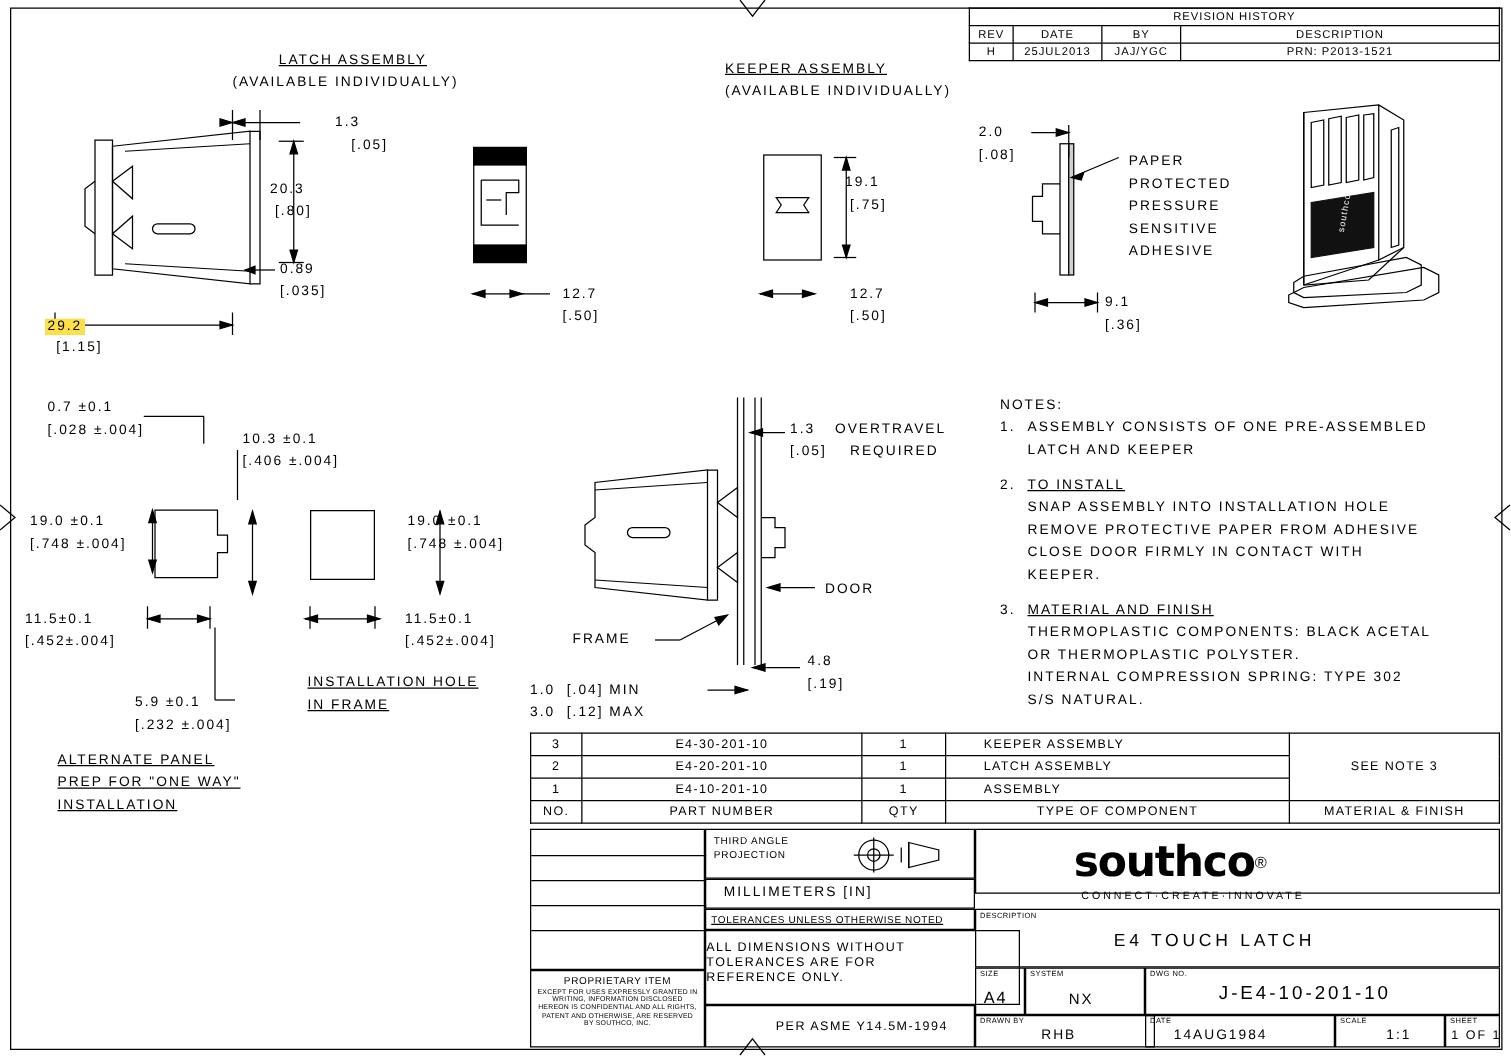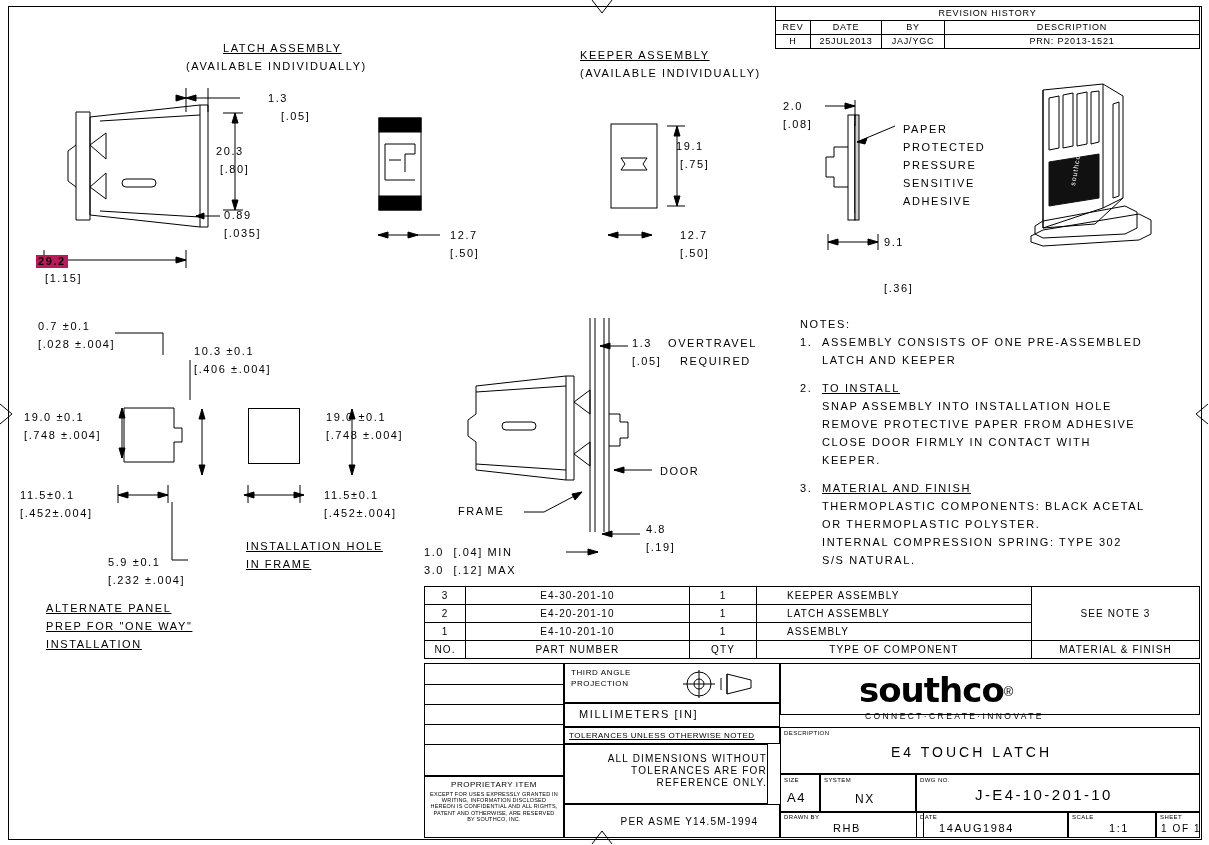--- a/index.html
+++ b/index.html
@@ -136,21 +136,21 @@
 
   <svg class="abs" style="left:36px;top:250px;" width="180" height="20">
     <g stroke="#000" stroke-width="1" fill="#000">
       <line x1="8" y1="10" x2="150" y2="10"></line>
       <path d="M8 10 L18 7 L18 13 Z"></path>
       <path d="M150 10 L140 7 L140 13 Z"></path>
       <line x1="8" y1="0" x2="8" y2="18"></line>
       <line x1="150" y1="0" x2="150" y2="18"></line>
     </g>
   </svg>
-  <div class="abs txt" style="left:36px;top:255px;background:#be185d;padding:0 2px;font-weight:bold;">29.2</div>
+  <div class="abs txt" style="left:36px;top:255px;background:#fde047;padding:0 2px;">29.2</div>
   <div class="abs txt" style="left:45px;top:272px;">[1.15]</div>
 
   <svg class="abs" style="left:375px;top:110px;" width="70" height="110">
     <g fill="none" stroke="#000" stroke-width="1">
       <rect x="4" y="8" width="42" height="92"></rect>
       <rect x="4" y="8" width="42" height="14" fill="#000"></rect>
       <rect x="4" y="86" width="42" height="14" fill="#000"></rect>
       <path d="M10 34 L40 34 L40 44 L30 44 L30 62"></path>
       <path d="M10 34 L10 70 L40 70"></path>
       <path d="M14 50 L26 50"></path>
@@ -229,21 +229,21 @@
   <svg class="abs" style="left:820px;top:232px;" width="100" height="20">
     <g stroke="#000" stroke-width="1" fill="#000">
       <line x1="8" y1="10" x2="58" y2="10"></line>
       <path d="M8 10 L18 7 L18 13 Z"></path>
       <path d="M58 10 L48 7 L48 13 Z"></path>
       <line x1="8" y1="2" x2="8" y2="18"></line>
       <line x1="58" y1="2" x2="58" y2="18"></line>
     </g>
   </svg>
   <div class="abs txt" style="left:884px;top:236px;">9.1</div>
-  <div class="abs txt" style="left:884px;top:254px;margin-top:28px;">[.36]</div>
+  <div class="abs txt" style="left:884px;top:254px;">[.36]</div>
 
   <svg class="abs" style="left:1025px;top:78px;" width="150" height="180">
     <g fill="none" stroke="#000" stroke-width="1">
       <path d="M18 12 L78 6 L98 18 L98 120 L70 146 L18 150 Z"></path>
       <path d="M18 12 L18 150"></path>
       <path d="M78 6 L78 130 L98 120"></path>
       <path d="M18 150 L78 130"></path>
       <path d="M24 20 L34 18 L34 70 L24 72 Z"></path>
       <path d="M38 17 L48 15 L48 68 L38 70 Z"></path>
       <path d="M52 16 L62 14 L62 66 L52 68 Z"></path>
@@ -497,21 +497,21 @@
     </div>
 
     <div class="tbcell" style="left:140px;top:40px;width:216px;height:24px;">
       <div class="txt" style="position:absolute;left:14px;top:4px;">MILLIMETERS [IN]</div>
     </div>
 
     <div class="tbcell" style="left:140px;top:64px;width:216px;height:17px;">
       <div class="txt xs u" style="position:absolute;left:4px;top:3px;letter-spacing:.5px;">TOLERANCES UNLESS OTHERWISE NOTED</div>
     </div>
 
-    <div class="tbcell" style="left:140px;top:81px;width:204px;height:60px;text-align:right;">
+    <div class="tbcell" style="left:140px;top:81px;width:252px;height:60px;text-align:left;">
       <div class="txt sm" style="margin-top:8px;">ALL DIMENSIONS WITHOUT</div>
       <div class="txt sm">TOLERANCES ARE FOR</div>
       <div class="txt sm">REFERENCE ONLY.</div>
     </div>
 
     <div class="tbcell" style="left:140px;top:141px;width:216px;height:34px;text-align:center;">
       <div class="txt sm" style="margin-top:11px;padding-left:35px;">PER ASME Y14.5M-1994</div>
     </div>
 
     <div class="tbcell" style="left:356px;top:0;width:420px;height:52px;">

